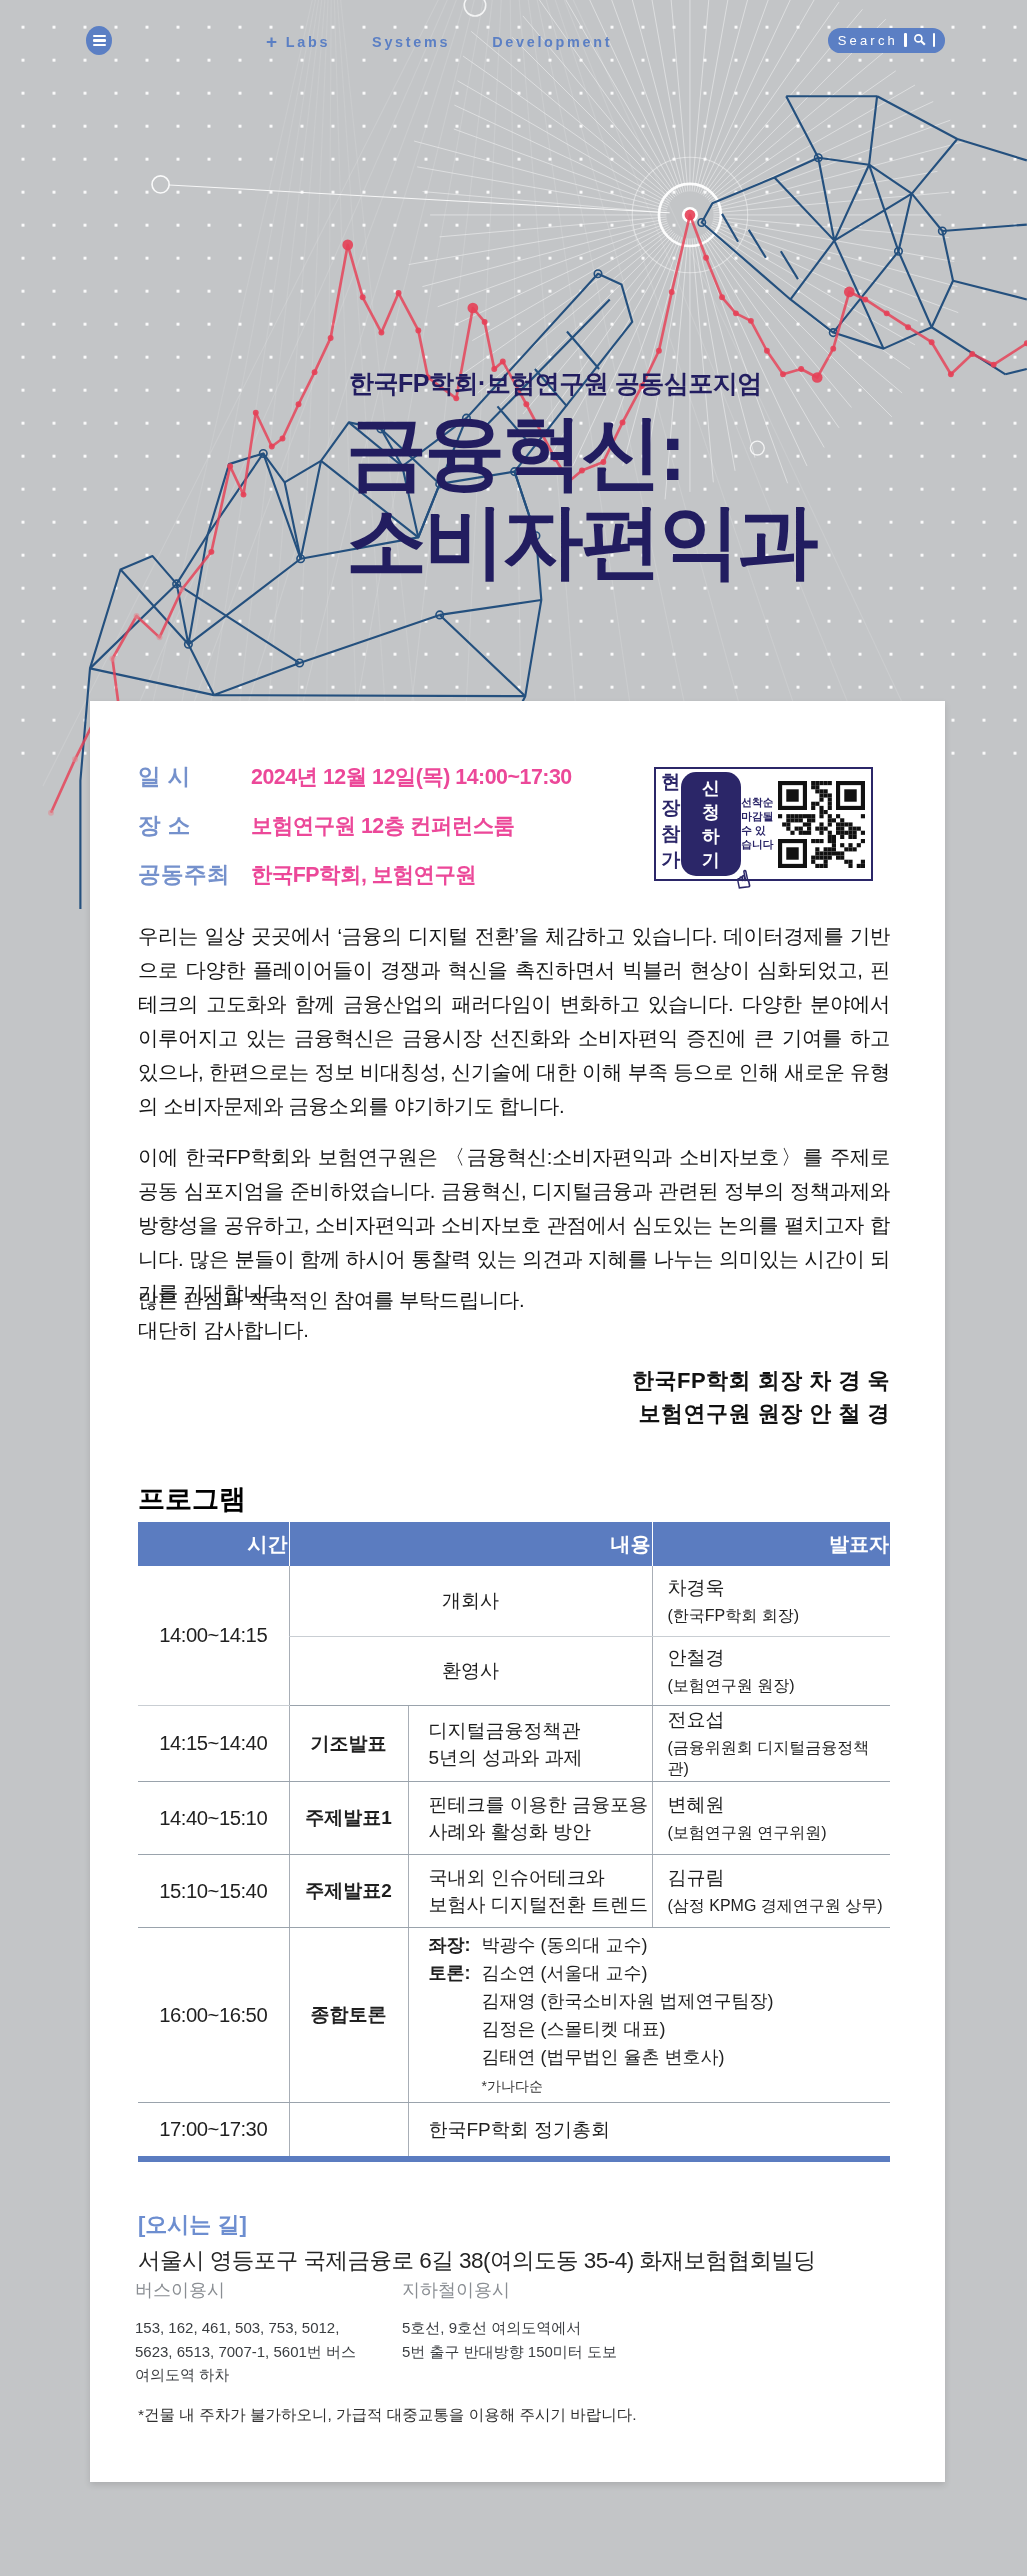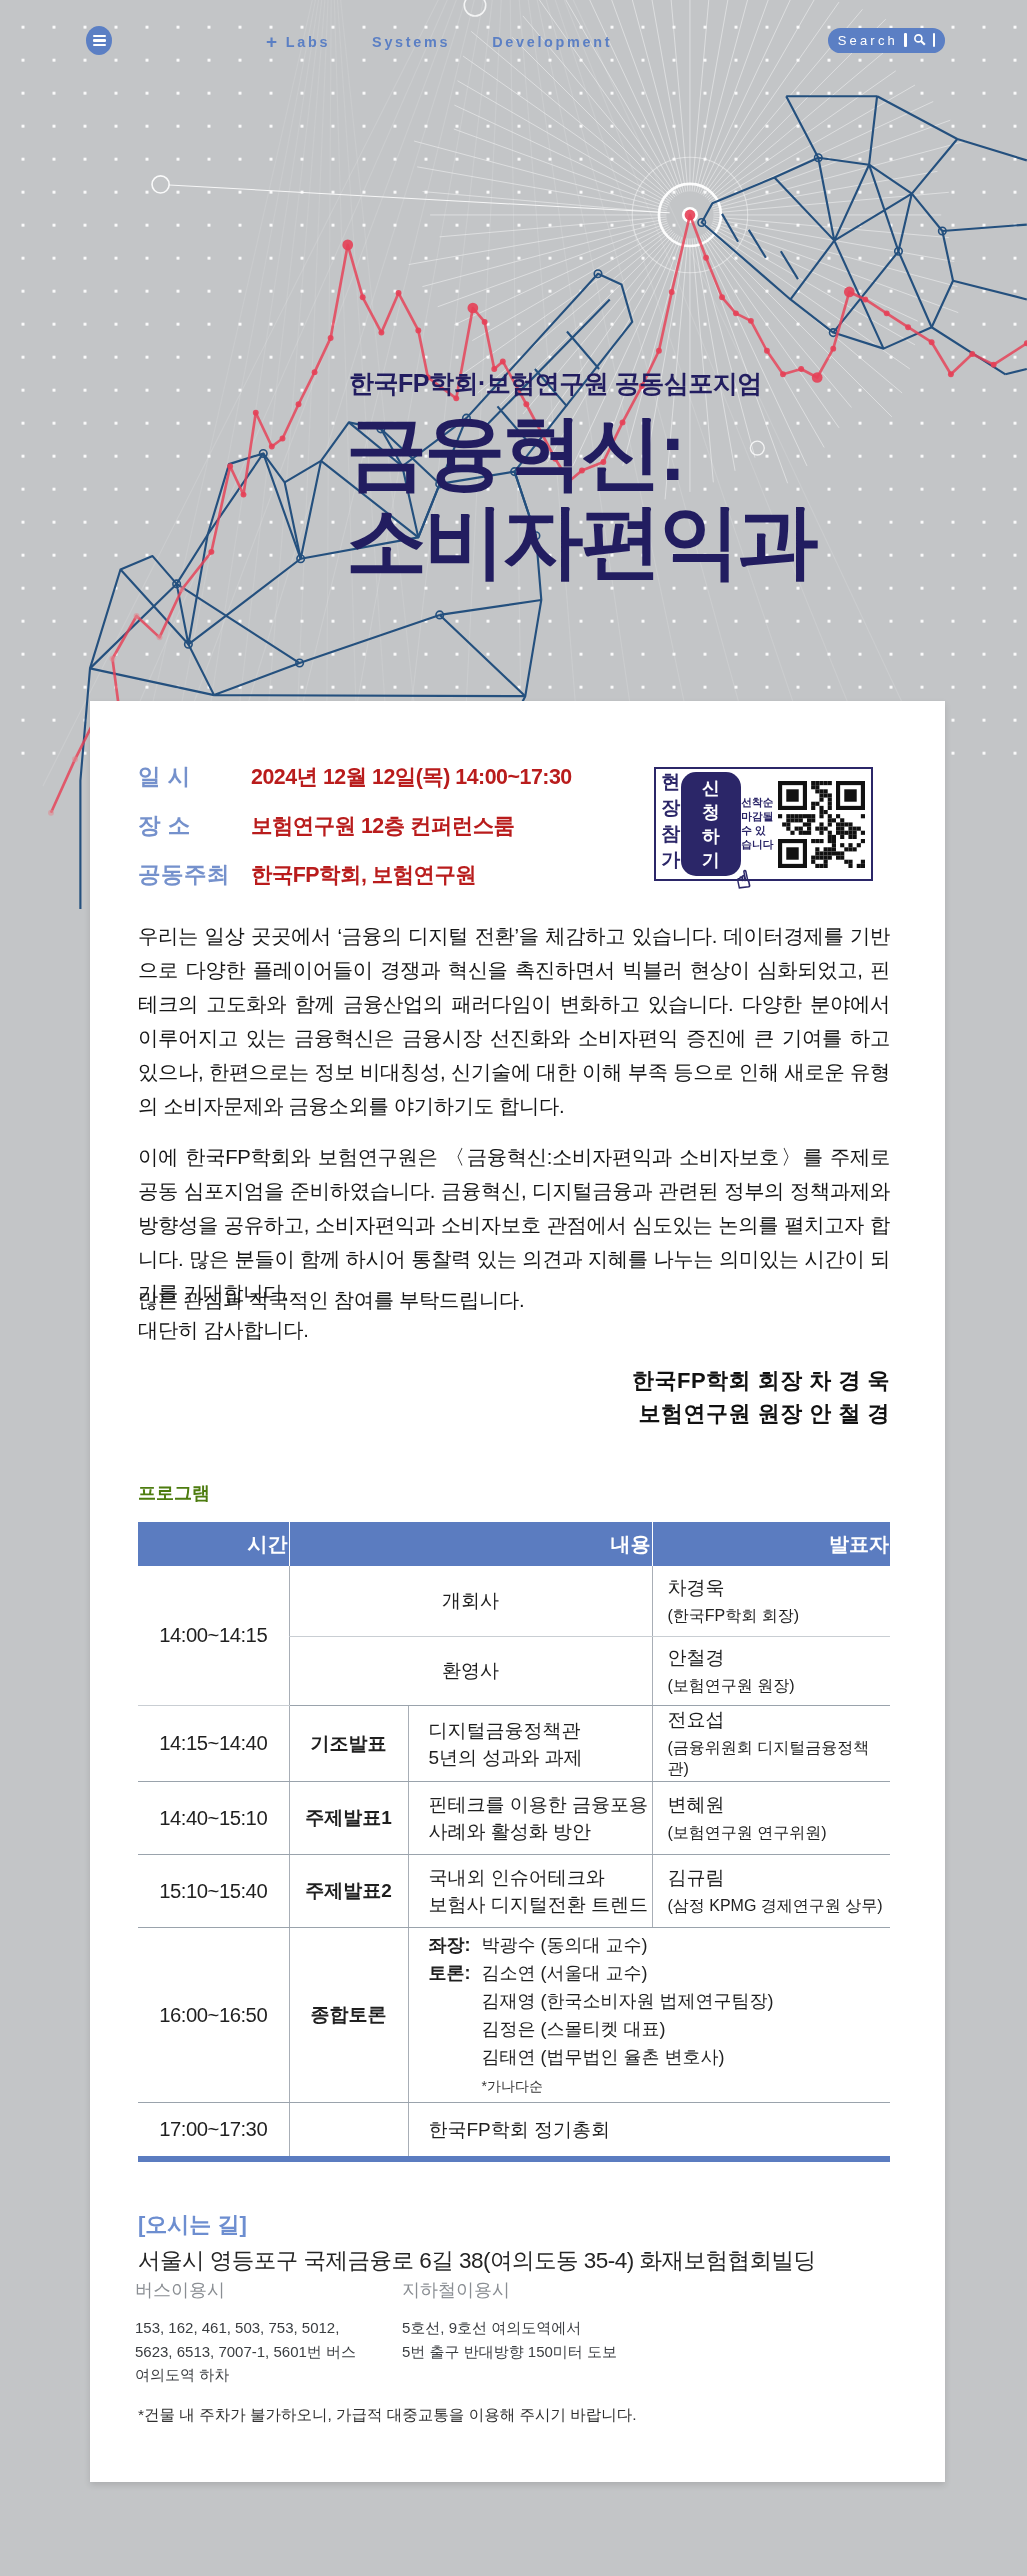--- a/index.html
+++ b/index.html
@@ -26,40 +26,40 @@
   .kicker{position:absolute;left:349px;top:367px;z-index:4;font-size:25px;font-weight:800;color:#221d60;letter-spacing:-0.5px;}
   .title{position:absolute;left:346px;top:408px;z-index:4;font-size:81px;font-weight:900;color:#221d60;
     line-height:89px;letter-spacing:-2.7px;}
   
   .card{position:absolute;left:90px;top:701px;width:855px;height:1781px;background:#ffffff;z-index:5;
     box-shadow:0 2.7px 6.4px rgba(0,0,0,.12);}
   
   .info{position:absolute;left:48px;top:60px;}
   .info-row{display:flex;align-items:baseline;margin-bottom:18px;}
   .info-label{width:113px;font-size:22.5px;font-weight:800;color:#7591cc;letter-spacing:0.5px;}
-  .info-value{font-size:21.4px;font-weight:700;color:#b91c1c;letter-spacing:-0.5px;}
+  .info-value{font-size:21.4px;font-weight:700;color:#ec4899;letter-spacing:-0.5px;}
   
   .reg{position:absolute;left:564px;top:66px;width:219px;height:114px;border:2.1px solid #2b2668;
     background:#fff;box-sizing:border-box;display:flex;align-items:center;padding:0 6.4px 0 5.3px;gap:4.3px;}
   .reg-left{width:119px;display:flex;flex-direction:row;align-items:center;}
   .reg-title{font-size:19px;font-weight:800;color:#2b2668;margin-bottom:5.3px;}
   .reg-btn{position:relative;background:#2b2668;color:#fff;font-size:17.7px;font-weight:800;border:none;
     border-radius:15px;padding:4.3px 21.4px;cursor:pointer;font-family:inherit;}
   .cursor-ic{position:absolute;right:-8.6px;bottom:-18px;font-size:23.5px;color:#fff;
     -webkit-text-stroke:1.1px #2b2668;transform:rotate(-12deg);}
   .reg-note{font-size:10.7px;font-weight:600;color:#2b2668;margin-top:1px;}
   .qr{width:87px;height:87px;flex:none;}
   
   .para{position:absolute;left:48px;width:752px;font-size:20.3px;line-height:34px;color:#161616;
     text-align:justify;letter-spacing:-0.3px;margin:0;}
   .p1{top:218px;} .p2{top:439px;} .p3{top:582px;} .p4{top:612px;}
   .signs{position:absolute;left:48px;top:663px;width:752px;text-align:right;font-size:22px;font-weight:800;
     color:#111;line-height:33px;letter-spacing:0.5px;}
   
-  .prog-head{position:absolute;left:48px;top:780px;font-size:18px;font-weight:800;color:#4d7c0f;}
+  .prog-head{position:absolute;left:48px;top:780px;font-size:27px;font-weight:800;color:#000000;}
   .ptable{position:absolute;left:48px;top:821px;width:752px;border-collapse:collapse;table-layout:fixed;
     border-bottom:6.4px solid #5b7cc0;}
   .ptable th{background:#5b7cc0;color:#fff;font-size:20px;font-weight:700;height:42px;border-left:1.6px solid #fff;text-align:right;}
   .ptable th:first-child{border-left:none;}
   .ptable td{vertical-align:middle;color:#1f1f1f;}
   .c-time{font-size:20.3px;text-align:center;letter-spacing:-0.5px;color:#222;}
   .c-label{font-size:19px;font-weight:800;text-align:center;}
   .c-merge{font-size:19px;text-align:center;}
   .c-body{font-size:19px;padding-left:20px;line-height:27px;}
   .c-pres{padding-left:15px;}

